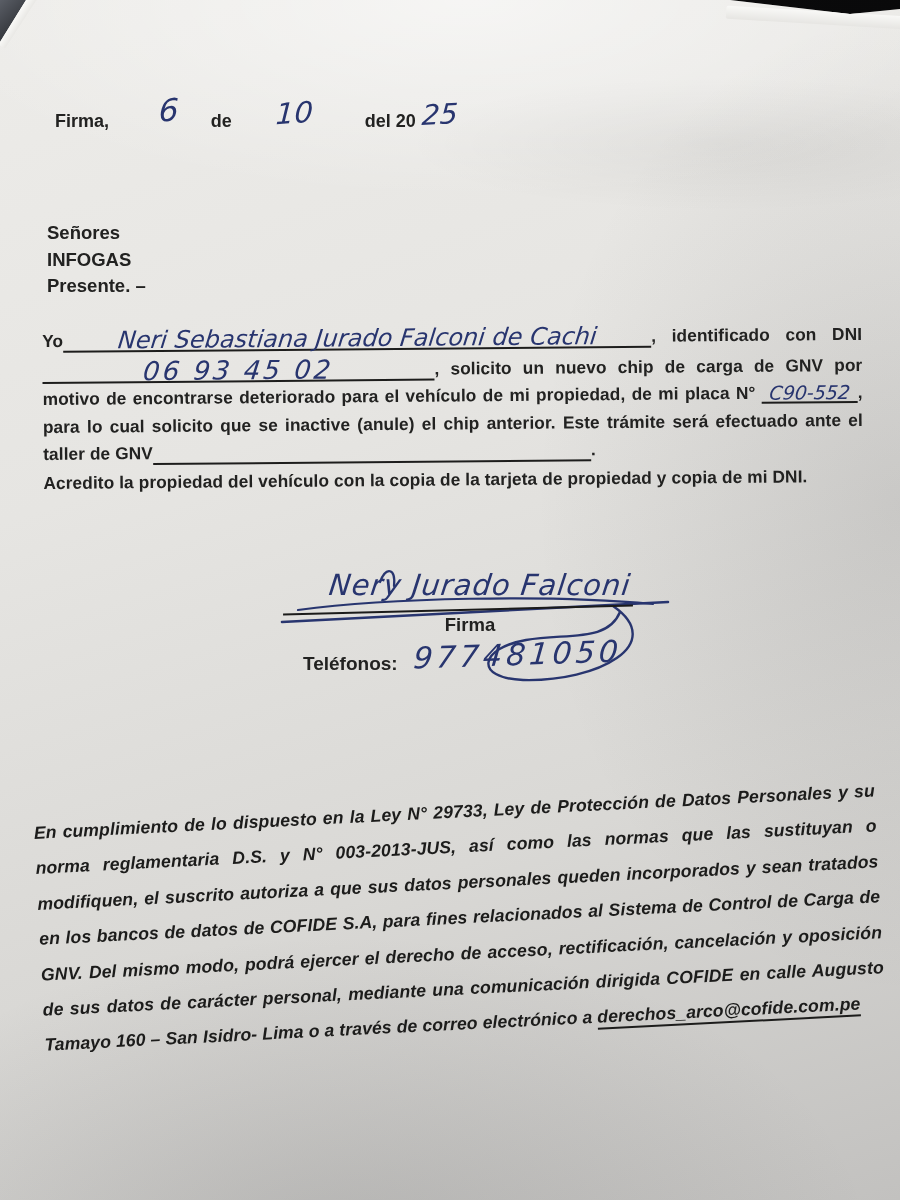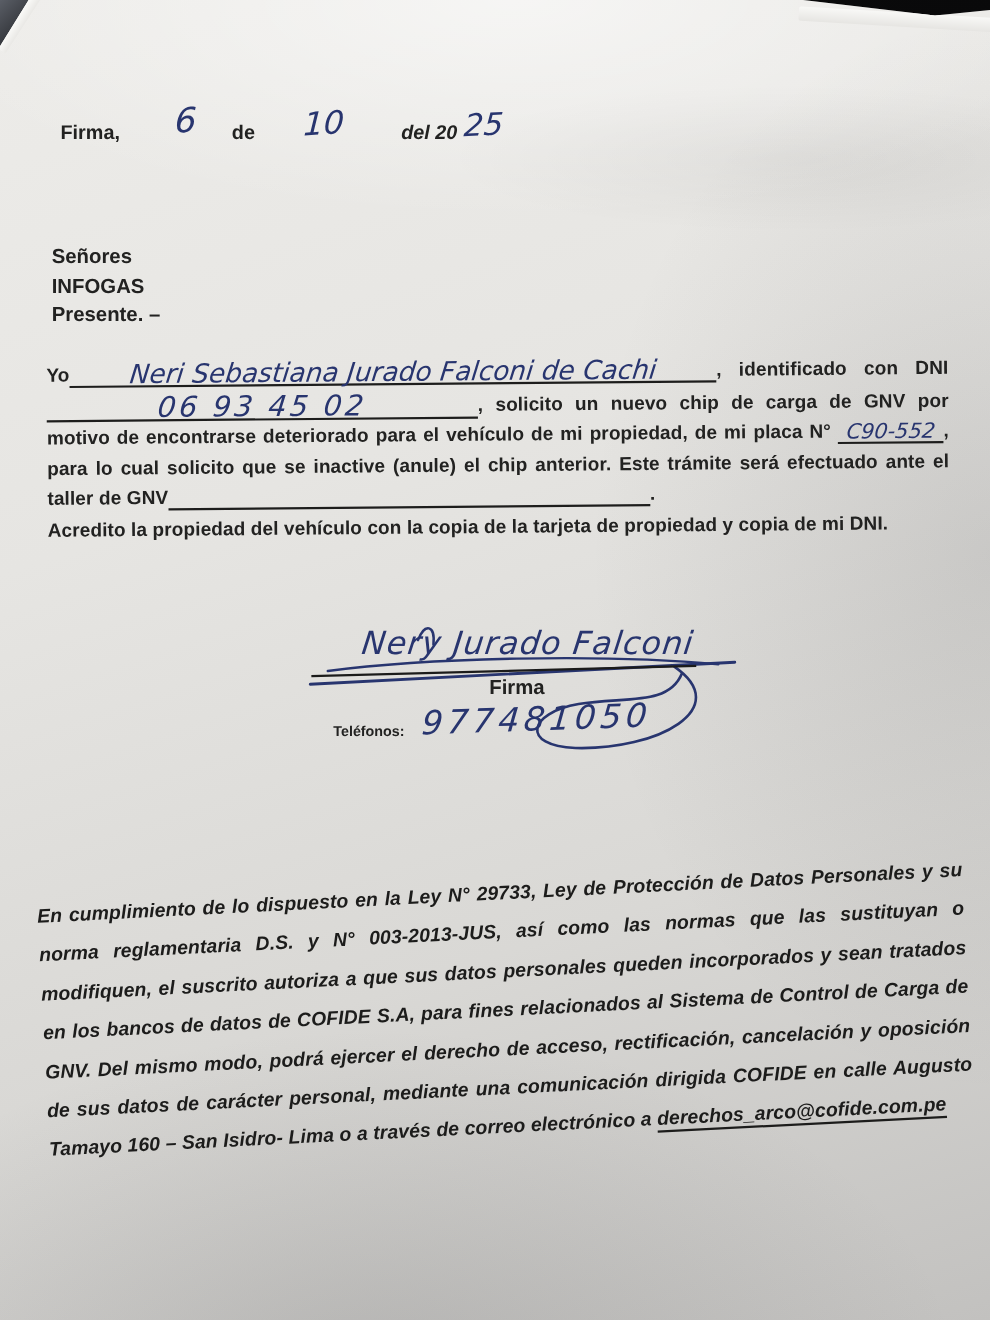--- a/index.html
+++ b/index.html
@@ -40,21 +40,21 @@
     font-style:italic; color:#28356f; font-weight:400;
     display:inline-block; transform:skewX(-7deg);
   }
 
   
   .dateline { position:absolute; left:55px; top:98px; white-space:nowrap; }
   .dateline .print { font-size:18px; }
   .d-day   { font-size:31px; margin-left:50px; position:relative; top:-6px; transform:skewX(-7deg) rotate(-5deg); }
   .d-de    { margin-left:32px; }
   .d-month { font-size:29px; margin-left:44px; position:relative; top:-4px; transform:skewX(-7deg) rotate(-4deg); }
-  .d-dely  { margin-left:52px;font-style:italic; }
+  .d-dely  { margin-left:52px; }
   .d-year  { font-size:28px; margin-left:6px; position:relative; top:-3px; transform:skewX(-7deg) rotate(-3deg); }
 
   
   .recipient { position:absolute; left:47px; top:220px; font-size:18.5px; line-height:26.5px; }
 
   
   .main-text {
     position:absolute; left:42px; top:327px; width:820px;
     font-size:17.3px; line-height:27.6px; text-align:justify;
     transform:rotate(-0.5deg); transform-origin:left top;
@@ -77,21 +77,21 @@
   
   .sig-block { position:absolute; left:0; top:552px; width:900px; height:150px; }
   .sig-flourish { position:absolute; left:268px; top:0; }
   .sig-name {
     position:absolute; left:310px; top:16px; width:340px; text-align:center;
     font-size:29px; letter-spacing:1px;
   }
   .sig-line { position:absolute; left:283px; top:57px; width:350px; border-bottom:2.5px solid #1b1b1a; transform:rotate(-1.5deg); }
   .firma-label { position:absolute; left:0; width:940px; text-align:center; top:62px; font-size:18.5px; }
   .phone-line { position:absolute; left:303px; top:90px; white-space:nowrap; }
-  .phone-line .print { font-size:13px; }
+  .phone-line .print { font-size:19px; }
   .phone-value { font-size:30px; letter-spacing:4px; margin-left:16px; position:relative; top:-5px; transform:skewX(-7deg) rotate(-2deg); }
 
   
   .legal {
     position:absolute; left:33px; top:816px; width:842px;
     font-size:17.6px; line-height:35.4px; text-align:justify;
     font-style:italic; font-weight:700; color:#1c1c1b;
     transform:rotate(-2.9deg); transform-origin:left top;
     letter-spacing:0.1px;
   }

